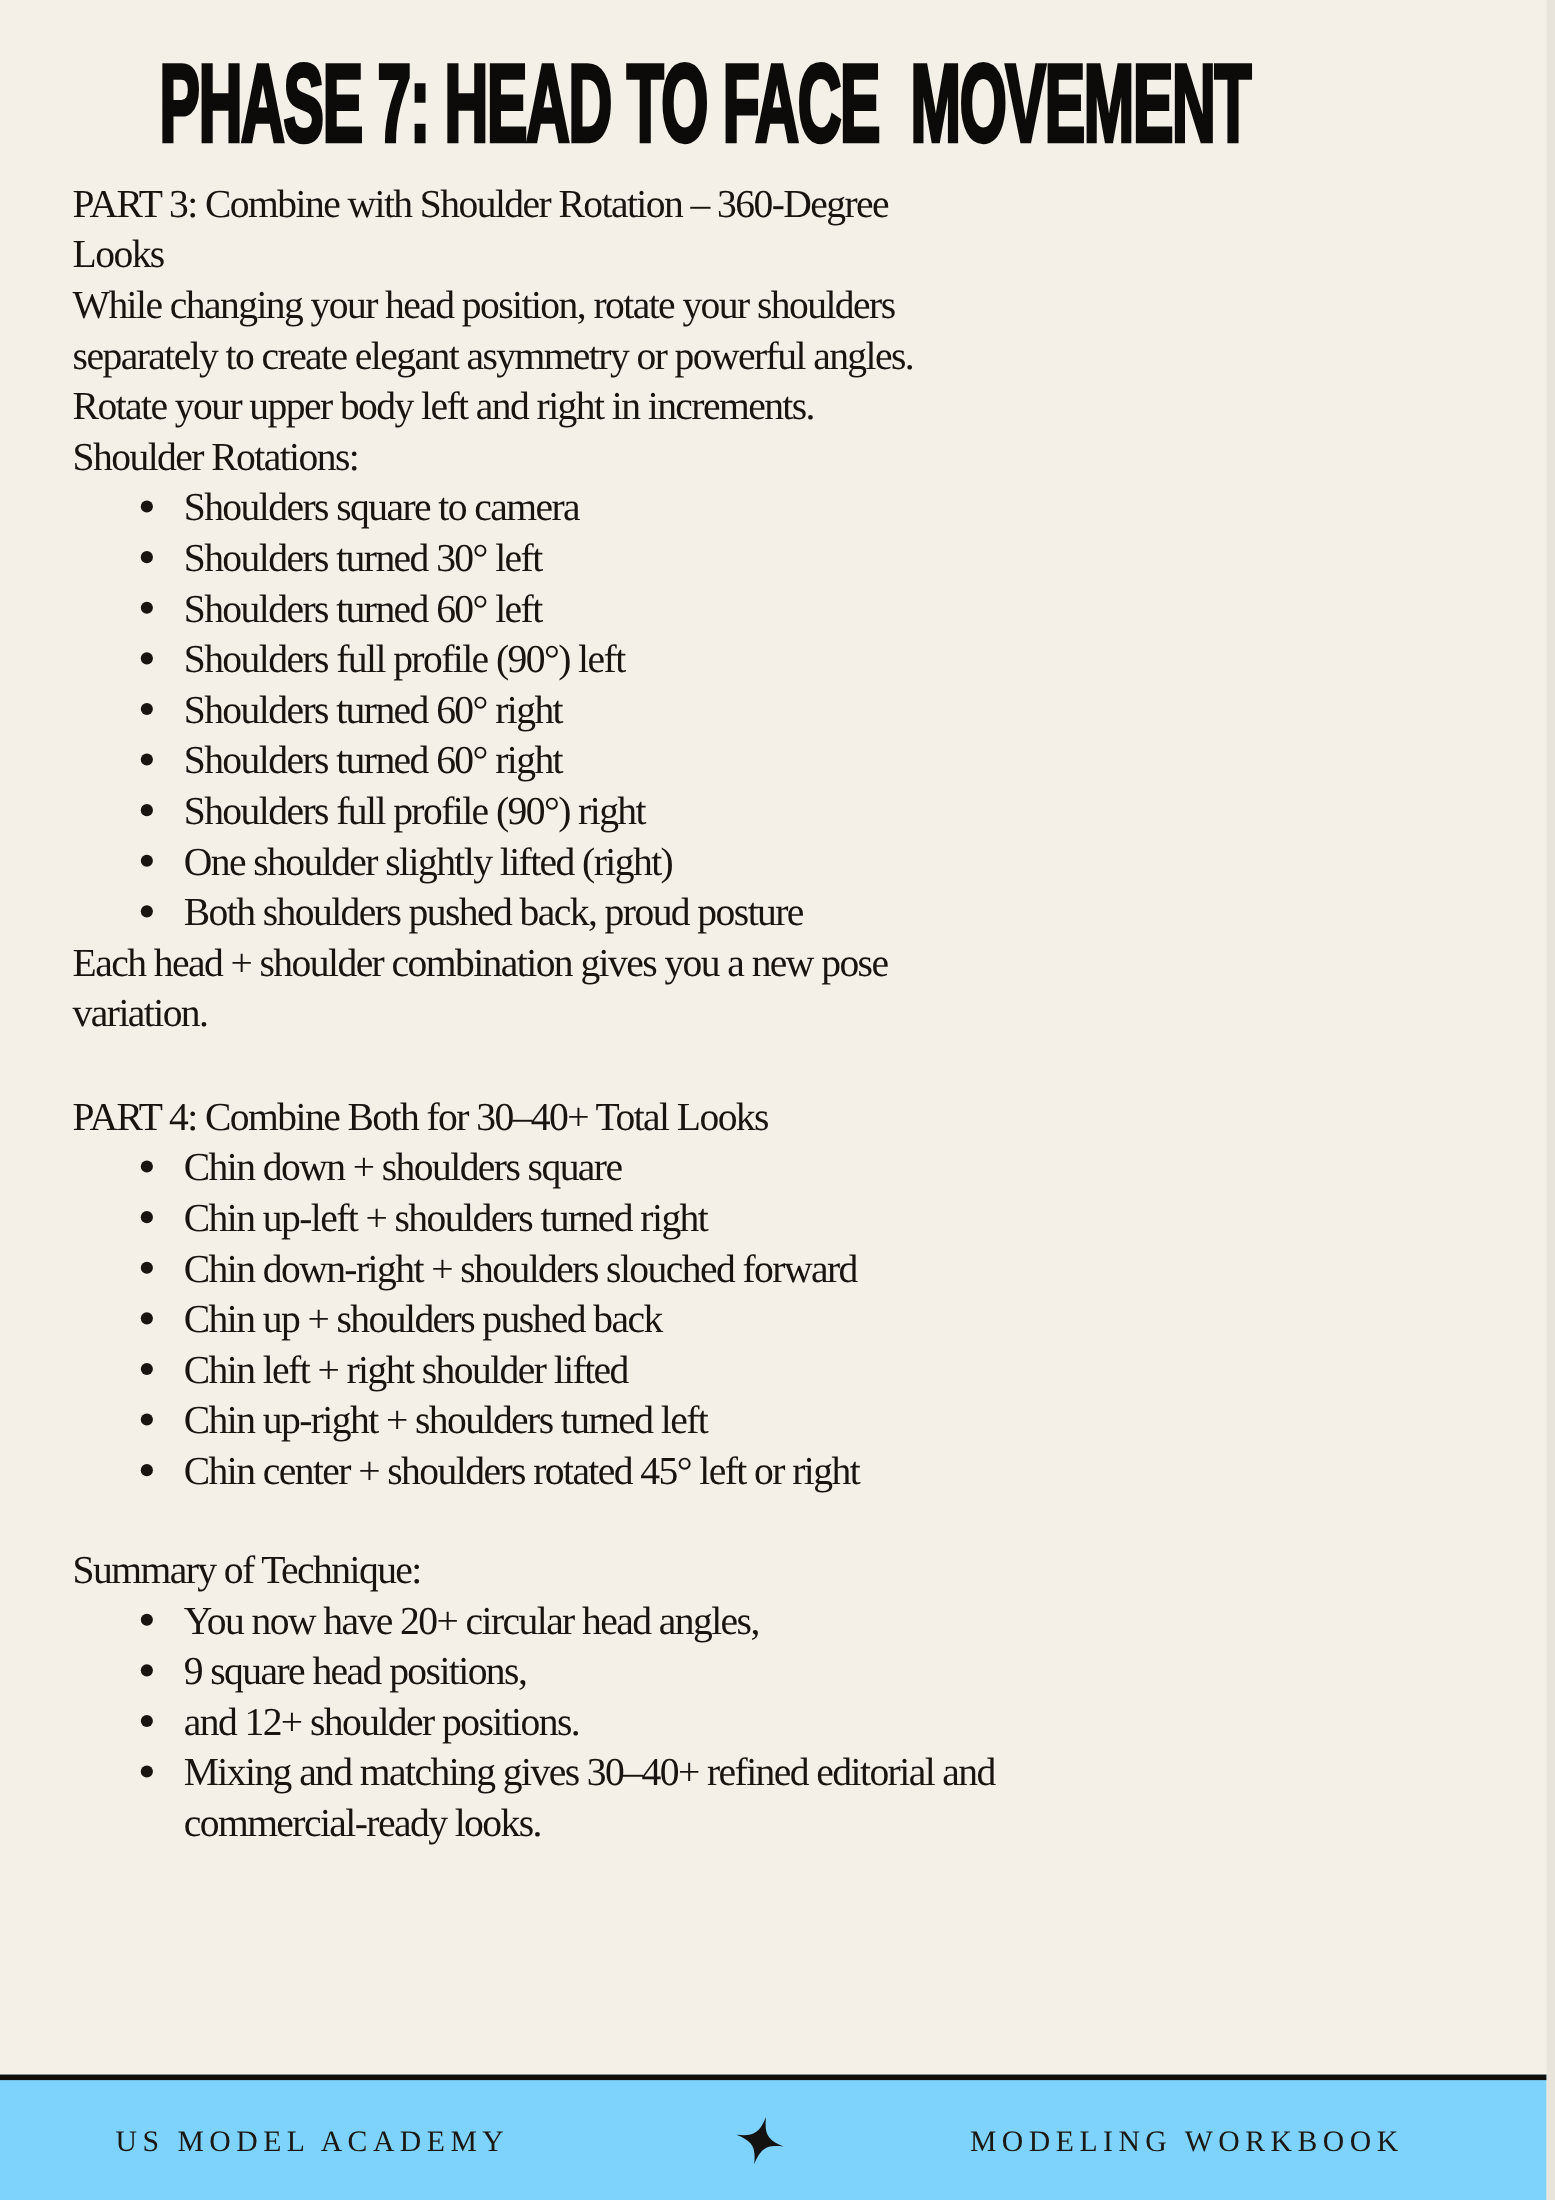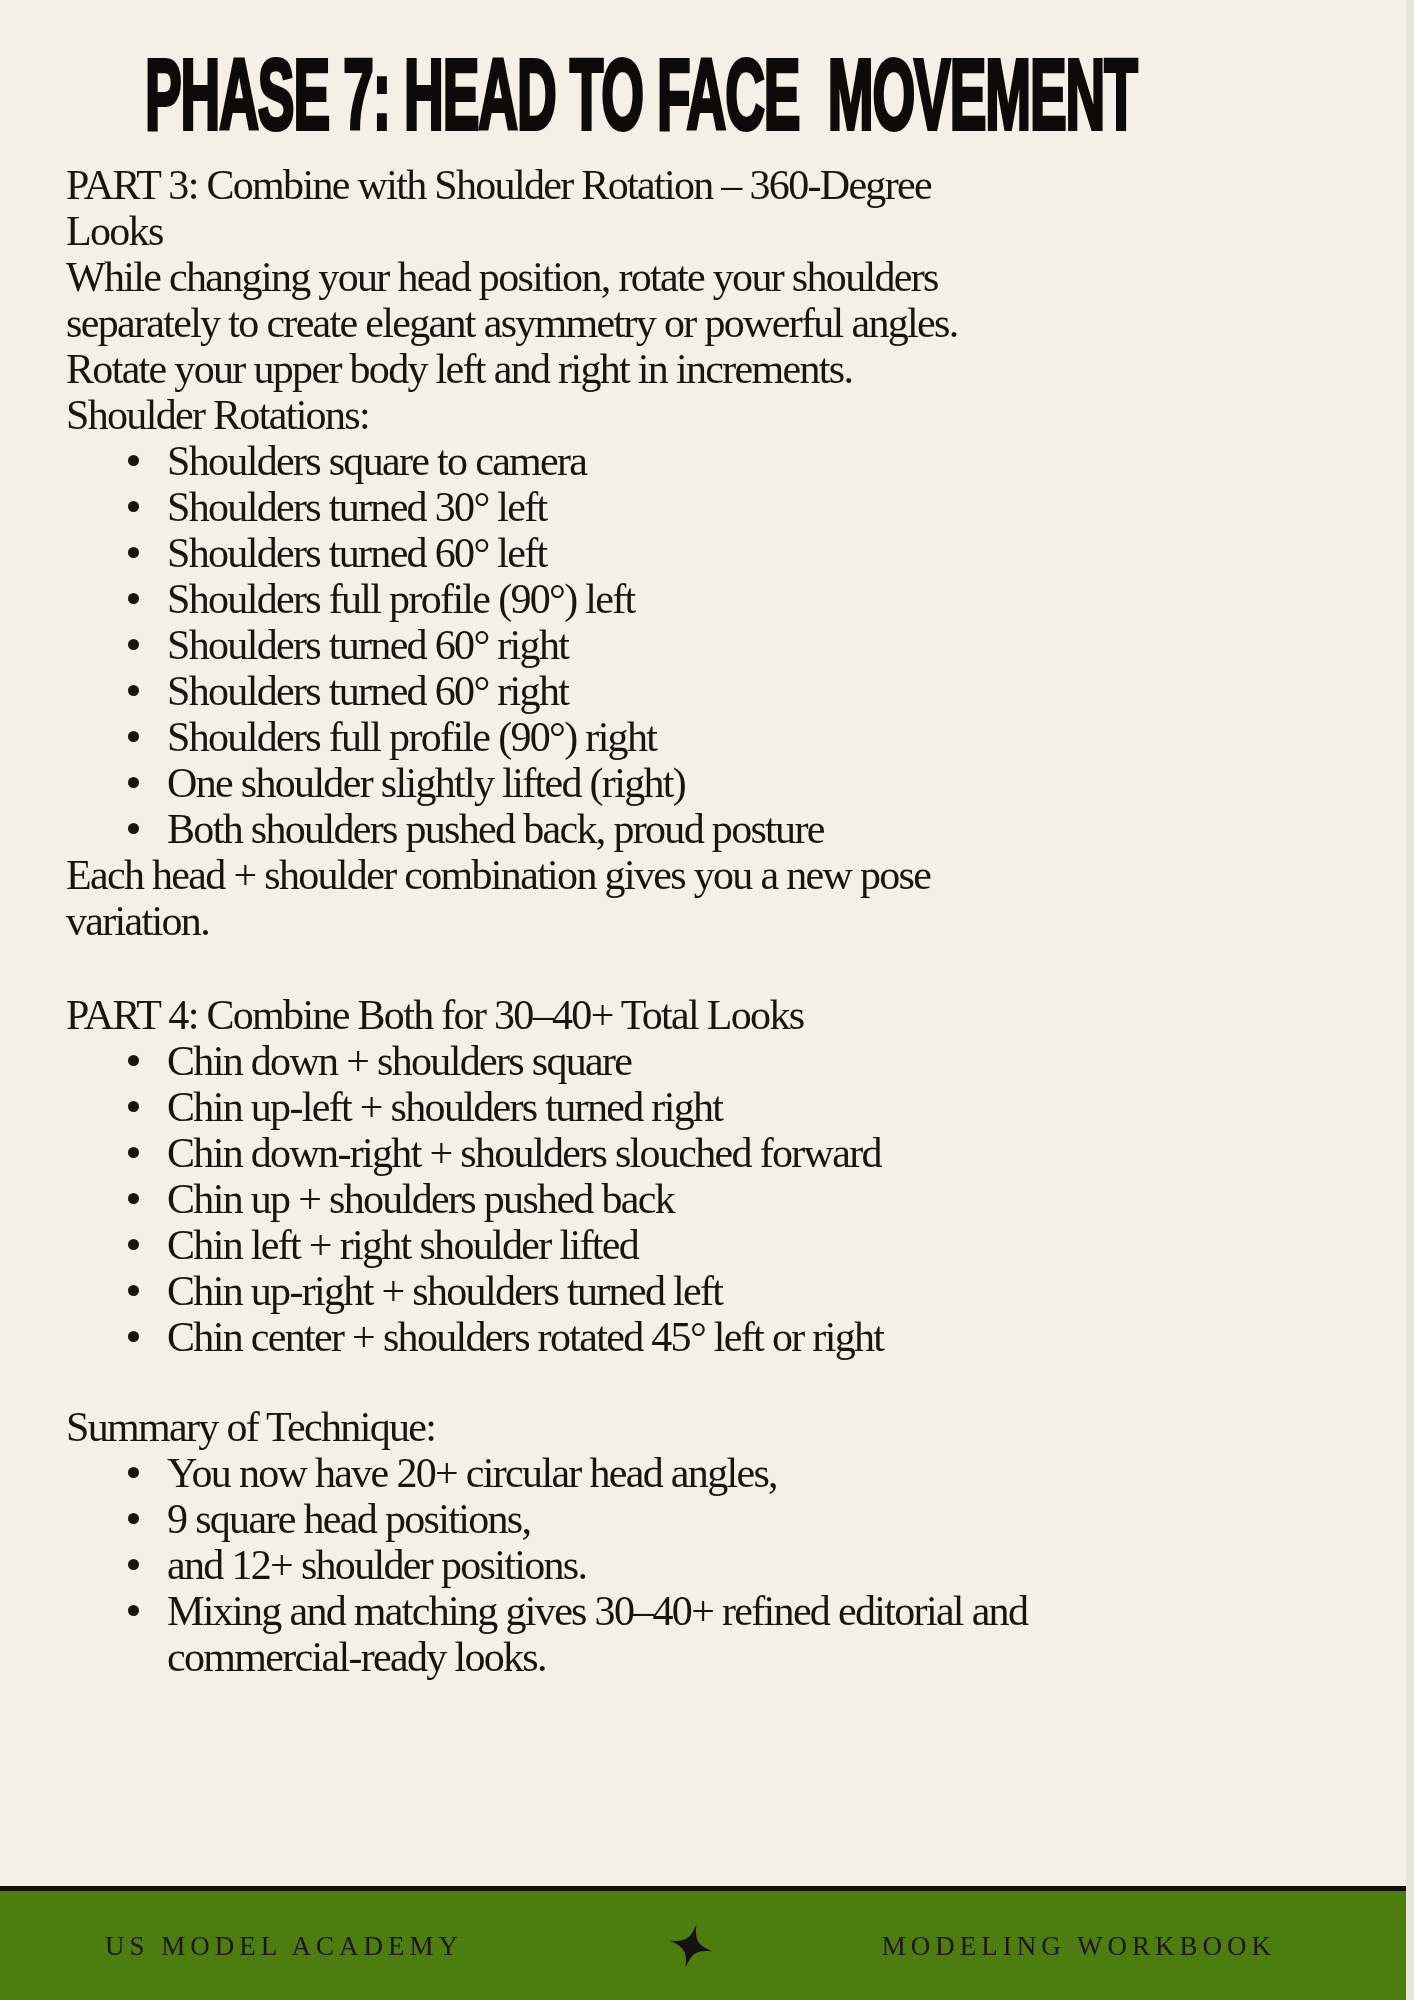--- a/index.html
+++ b/index.html
@@ -25,21 +25,21 @@
     letter-spacing: -2px;
     white-space: pre;
     color: #0d0b09;
     -webkit-text-stroke: 4px #0d0b09;
     transform: scaleX(0.55);
     transform-origin: left top;
   }
   .content {
     position: absolute;
     left: 66px; top: 162px; right: 40px;
-    font-size: 42px;
+    font-size: 36px;
     line-height: 46px;
     letter-spacing: -0.04em;
     color: #191410;
   }
   .line { height: 46px; white-space: pre; }
   .bullet-row { height: 46px; display: flex; align-items: flex-start; }
   .dot {
     flex: none;
     width: 11px; height: 11px;
     border-radius: 50%;
@@ -47,21 +47,21 @@
     margin: 17px 28px 0 62px;
   }
   .bullet-txt { white-space: pre; }
   .cont-line { height: 46px; padding-left: 101px; white-space: pre; }
   .section-part4 { margin-top: 48px; }
   .section-summary { margin-top: 44px; }
   .footer {
     position: absolute;
     left: 0; right: 0; top: 1886px; bottom: 0;
     border-top: 5px solid #120f0b;
-    background: #4d7c0f;
+    background: #7dd3fc;
     display: flex;
     align-items: flex-start;
     padding: 40px 130px 0 105px;
     box-sizing: border-box;
   }
   .footer-label {
     font-size: 27px;
     letter-spacing: 5px;
     color: #1b1712;
     white-space: pre;

